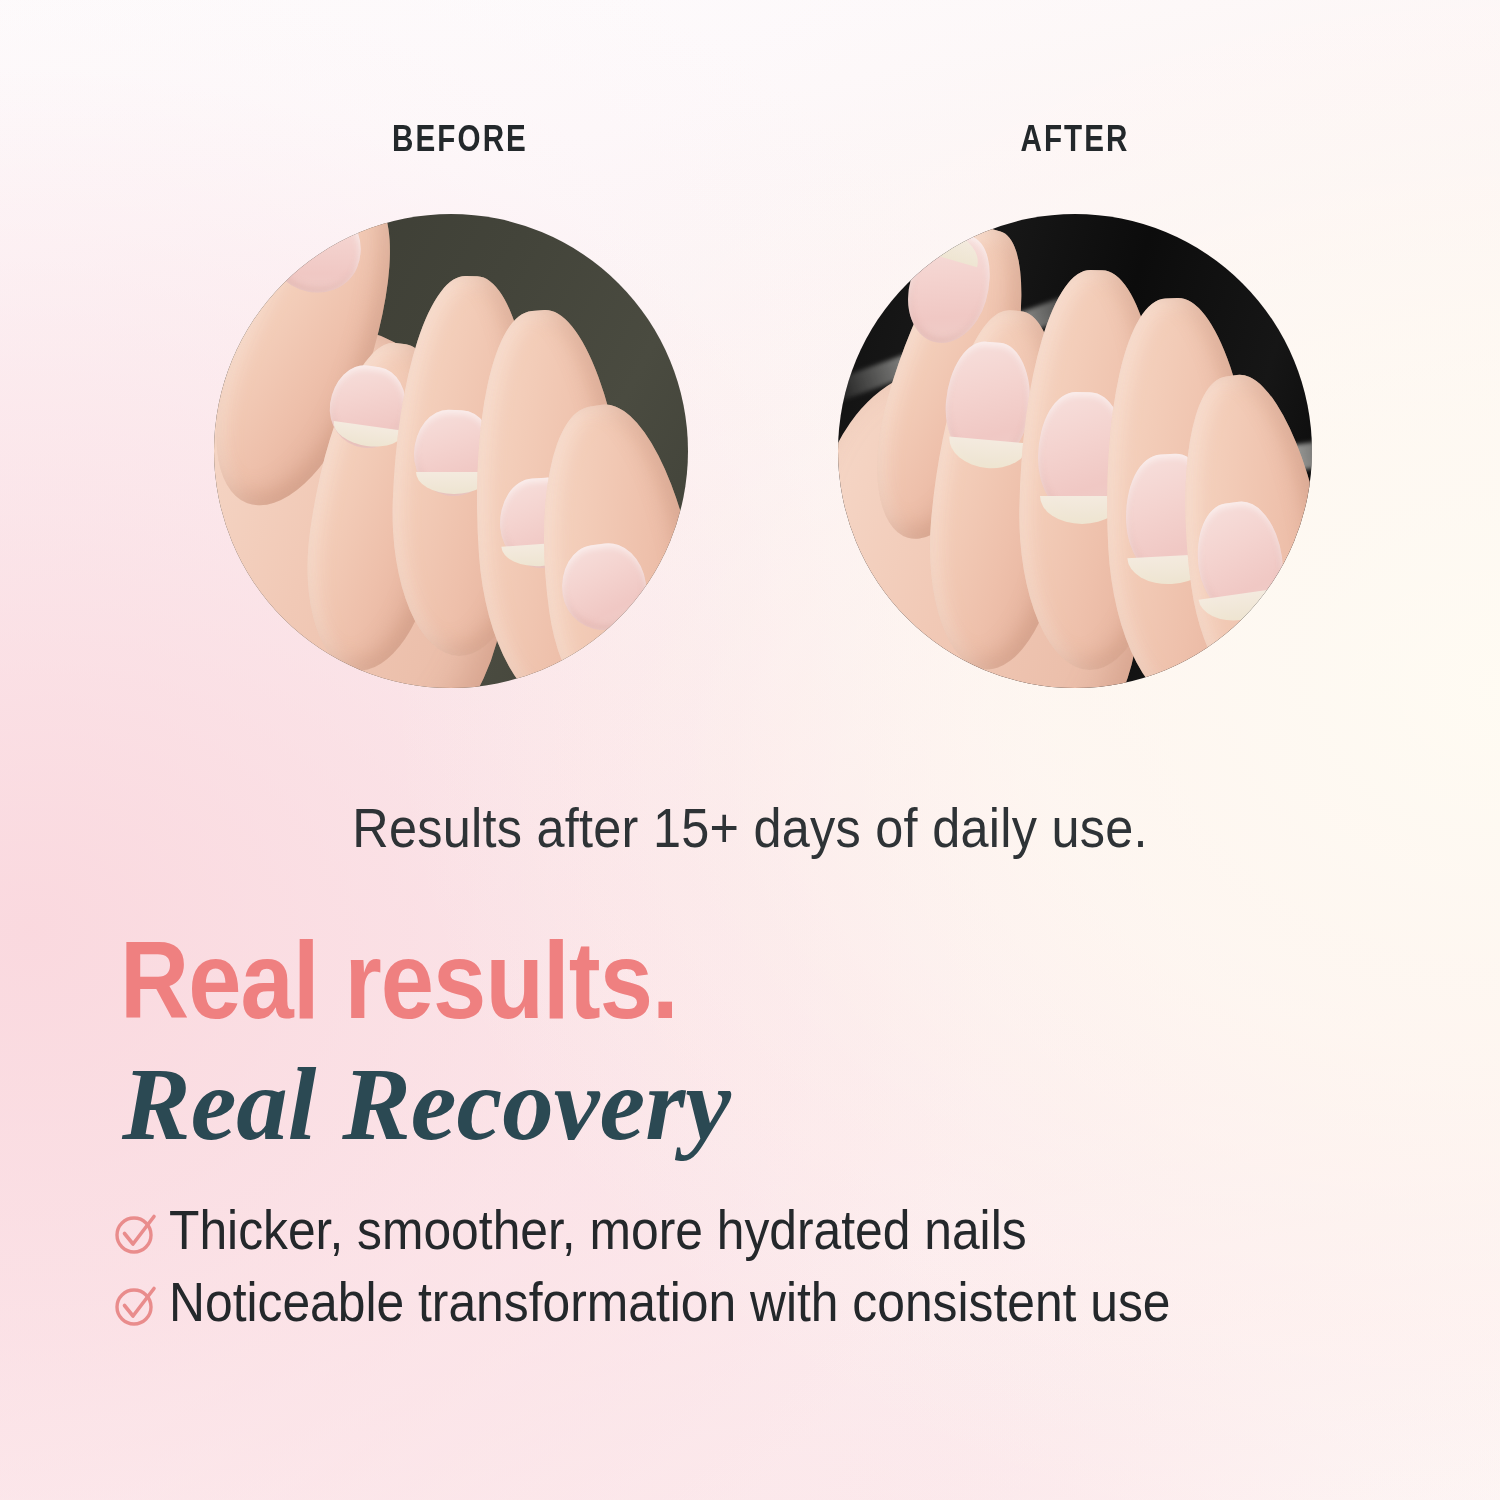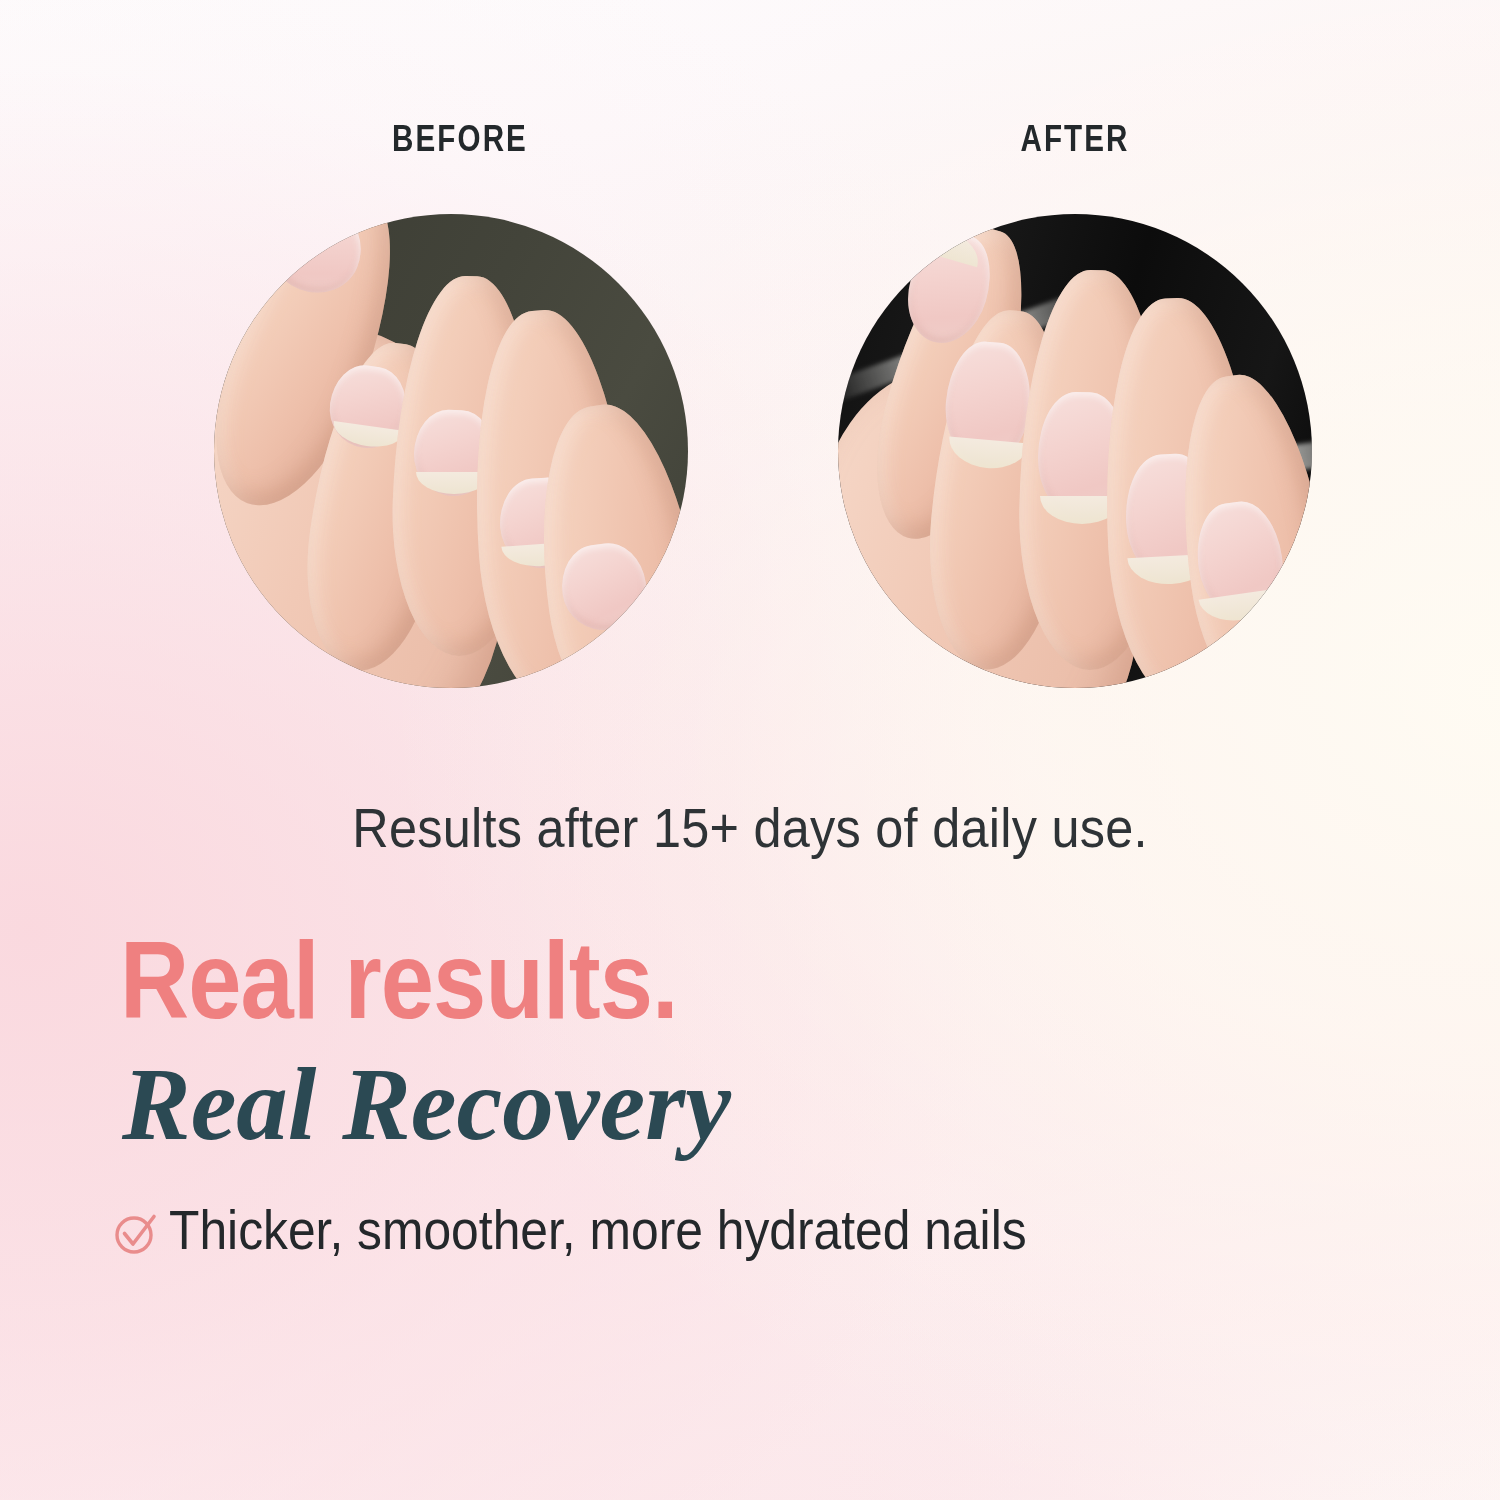--- a/index.html
+++ b/index.html
@@ -260,16 +260,25 @@
       <span class="check-icon">
         <svg viewBox="0 0 46 46" width="46" height="46" aria-hidden="true">
           <circle cx="21" cy="24" r="17" fill="none" stroke="#e98c8c" stroke-width="3.4"></circle>
           <path d="M11.5 22.5 L20 33 L41 5.5" fill="none" stroke="#e98c8c" stroke-width="3.6" stroke-linecap="round" stroke-linejoin="round"></path>
         </svg>
       </span>
       <span class="benefit-text">Thicker, smoother, more hydrated nails</span>
     </div>
 
 
+    <div class="benefit-row">
+      <span class="check-icon">
+        <svg viewBox="0 0 46 46" width="46" height="46" aria-hidden="true">
+          <circle cx="21" cy="24" r="17" fill="none" stroke="#e98c8c" stroke-width="3.4"></circle>
+          <path d="M11.5 22.5 L20 33 L41 5.5" fill="none" stroke="#e98c8c" stroke-width="3.6" stroke-linecap="round" stroke-linejoin="round"></path>
+        </svg>
+      </span>
+      <span class="benefit-text">Noticeable transformation with consistent use</span>
+    </div>
 
   </div>
 
 </div>
 
 </body></html>

